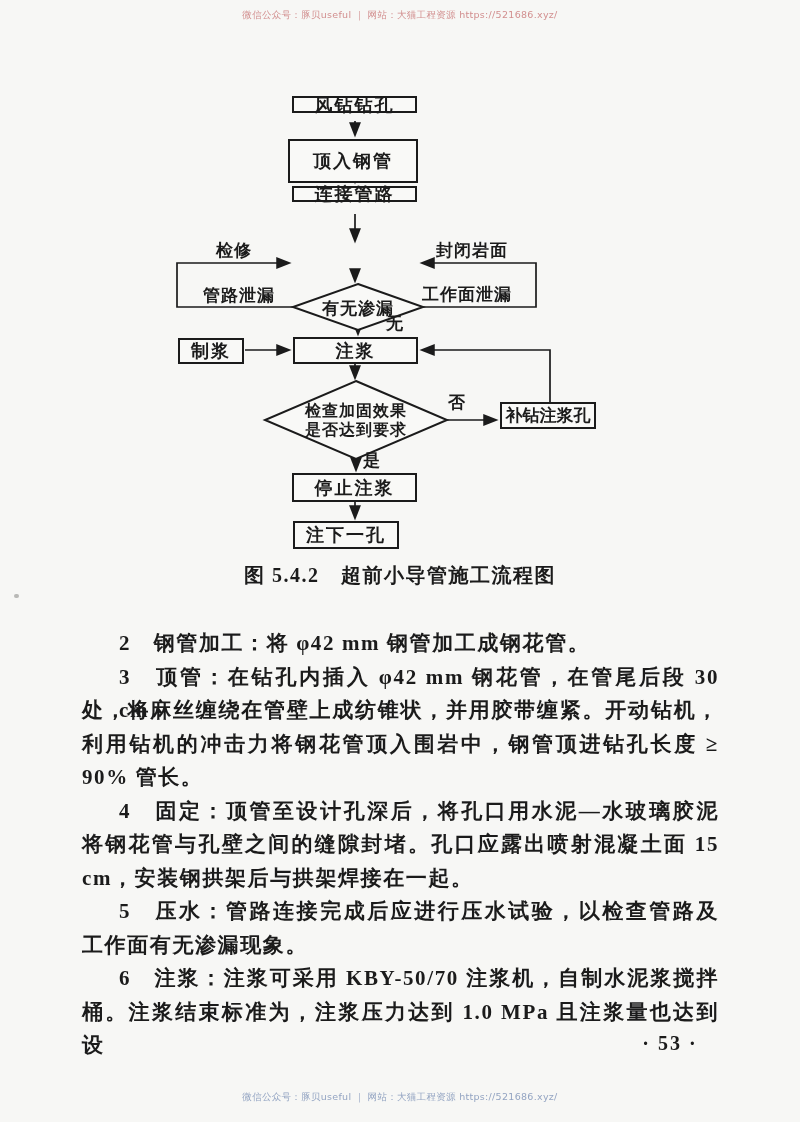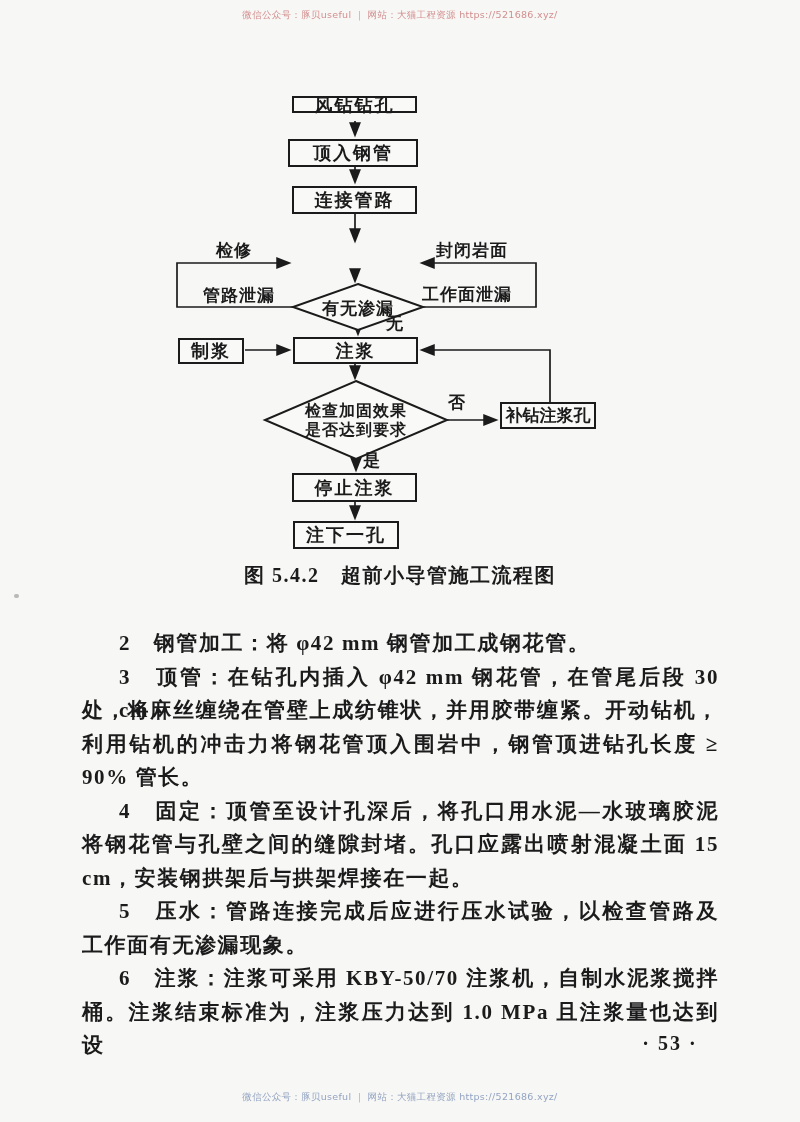--- a/index.html
+++ b/index.html
@@ -100,22 +100,22 @@
       <path d="M356,459 V470" marker-end="url(#ah)"></path>
       <path d="M355,502 V518" marker-end="url(#ah)"></path>
     </g>
     <g stroke="#1b1b1b" stroke-width="2" fill="#f9f9f7">
       <polygon points="358,284 423,307 358,330 293,307"></polygon>
       <polygon points="356,381 447,420 356,459 265,420"></polygon>
     </g>
   </svg>
 
   <div class="fbox" style="left:292px;top:96px;width:125px;height:17px;">风钻钻孔</div>
-  <div class="fbox" style="left:288px;top:139px;width:130px;height:28px;">顶入钢管</div>
-  <div class="fbox" style="left:292px;top:186px;width:125px;height:28px;">连接管路</div>
+  <div class="fbox" style="left:288px;top:139px;width:130px;height:44px;">顶入钢管</div>
+  <div class="fbox" style="left:292px;top:186px;width:125px;height:16px;">连接管路</div>
   <div class="fbox" style="left:178px;top:338px;width:66px;height:26px;">制浆</div>
   <div class="fbox" style="left:293px;top:337px;width:125px;height:27px;">注浆</div>
   <div class="fbox small" style="left:500px;top:402px;width:96px;height:27px;">补钻注浆孔</div>
   <div class="fbox" style="left:292px;top:473px;width:125px;height:29px;">停止注浆</div>
   <div class="fbox" style="left:293px;top:521px;width:106px;height:28px;">注下一孔</div>
 
   <div class="dtext dtext1" style="left:298px;top:297px;width:120px;">有无渗漏</div>
   <div class="dtext dtext2" style="left:276px;top:401px;width:160px;">
     <div>检查加固效果</div>
     <div>是否达到要求</div>

